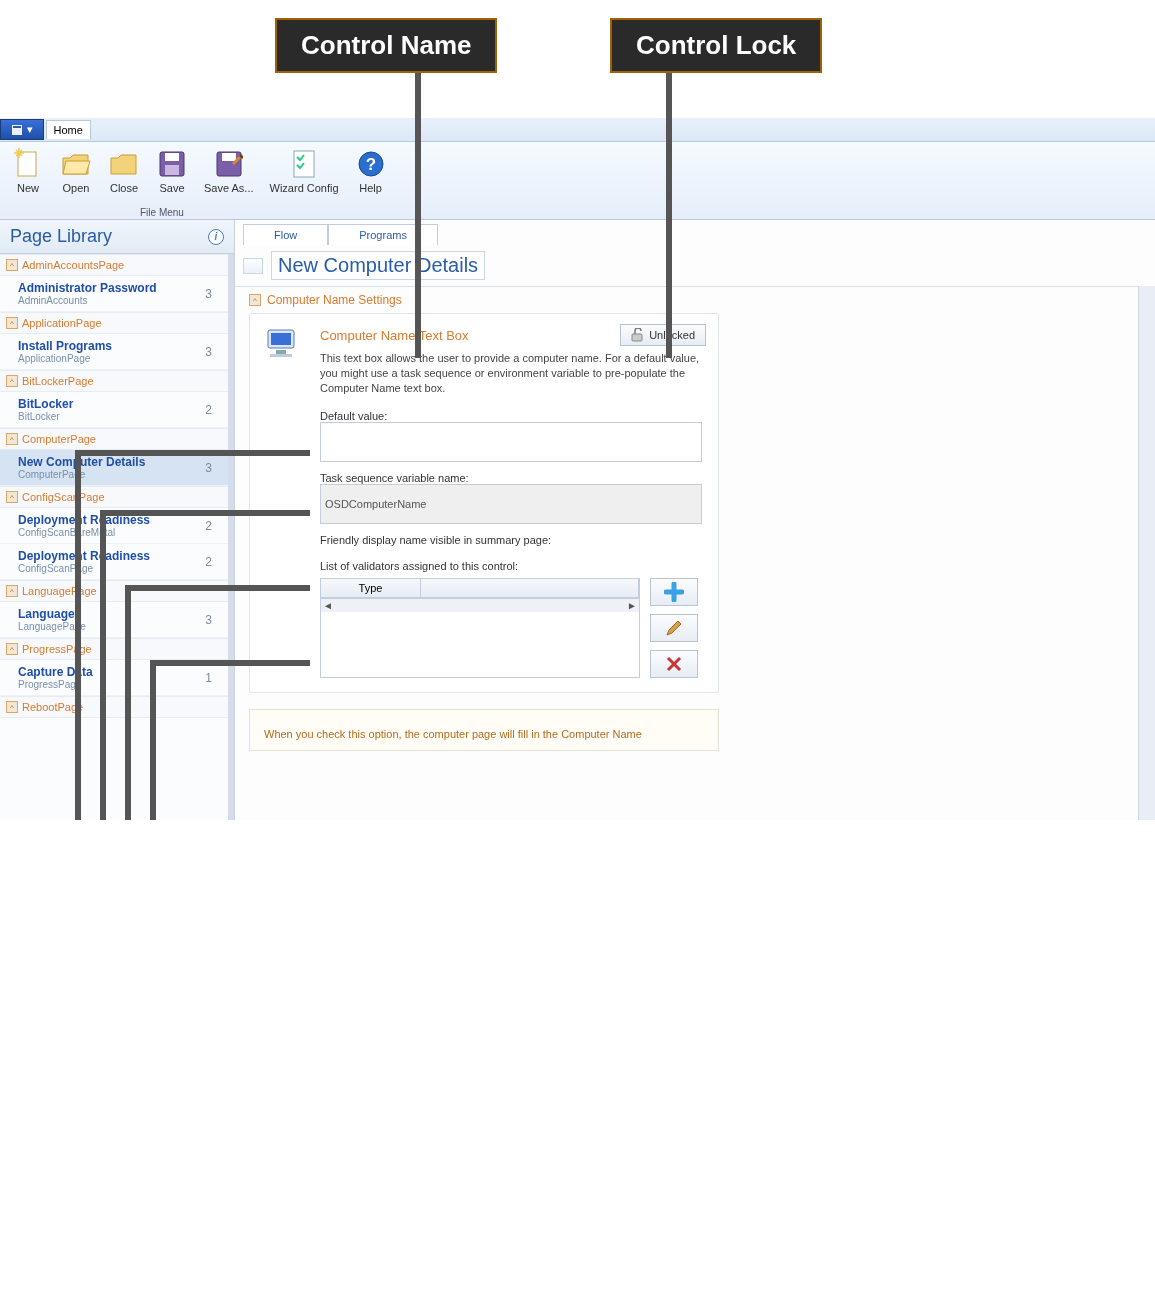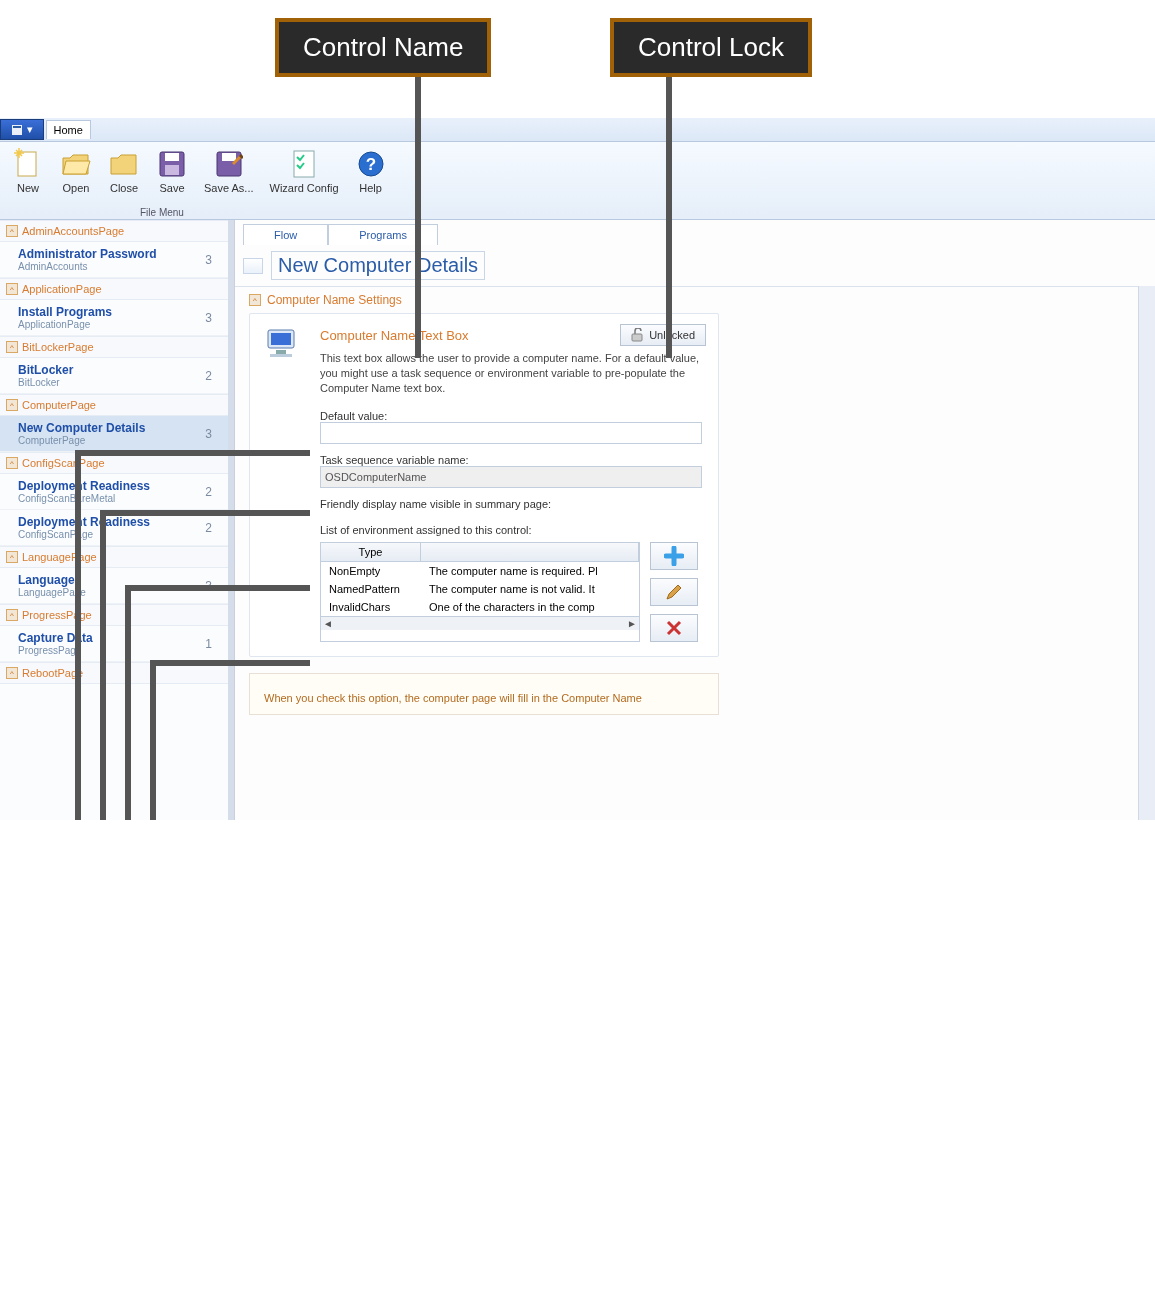--- a/index.html
+++ b/index.html
@@ -2,24 +2,24 @@
 <html><head>
 <meta charset="utf-8">
 <style>
   * { box-sizing: border-box; margin: 0; padding: 0; }
   body { font-family: "Segoe UI", Tahoma, sans-serif; font-size: 12px; background: #fff; width: 1155px; position: relative; }
 
   .callout {
     position: absolute;
     background: #2a2a2a;
     color: #fff;
-    border: 4px solid #a16207;
+    border: 2px solid #a16207;
     padding: 10px 24px;
     font-size: 26px;
-    font-weight: 400;
+    font-weight: 700;
     z-index: 100;
   }
   .callout-line { position: absolute; background: #555; z-index: 50; }
 
   
   .ribbon-top { background: linear-gradient(#e8f0fb,#dce8f7); display:flex; align-items:center; height:24px; border-bottom:1px solid #b8c8de; margin-top:118px;}
   .file-menu-btn { background: linear-gradient(#3a6fd8,#1f4fa8); color:#fff; padding:3px 10px; font-size:11px; display:flex; align-items:center; gap:4px; border:1px solid #1a3d7a;}
   .ribbon-tab { background:#fff; border:1px solid #b8c8de; border-bottom:none; padding:3px 7px; font-size:11px; margin-left:2px;}
   .ribbon-body { background: linear-gradient(#f5faff,#e5eef9); height:78px; border-bottom:1px solid #b8c8de; display:flex; align-items:flex-start; padding:4px 8px; gap:8px; position:relative;}
   .ribbon-btn { display:flex; flex-direction:column; align-items:center; gap:2px; padding:2px 4px; cursor:pointer; font-size:11px; color:#333; min-width:36px;}
@@ -49,21 +49,21 @@
   .page-icon { width:20px; height:16px; border:1px solid #c9d6e7; background:linear-gradient(#fff,#eaf1fa);}
   .scroll-area { flex:1; overflow:auto; padding:0 14px 10px 14px; border-top:1px solid #dbe3ee;}
 
   .section-head { display:flex; align-items:center; gap:6px; color:#d97b2e; font-size:12px; padding:6px 0;}
   .panel { background:#fff; border:1px solid #dfe6ef; border-radius:2px; padding:14px 16px 14px 70px; position:relative; width:470px;}
   .panel-icon { position:absolute; left:14px; top:12px; width:40px; height:38px;}
   .panel-title { color:#d97b2e; font-size:13px;}
   .lock-btn { position:absolute; right:12px; top:10px; border:1px solid #b9c4d2; background:linear-gradient(#fbfcfe,#e7edf5); padding:3px 10px; display:flex; align-items:center; gap:6px; font-size:11px; color:#333;}
   .panel-desc { color:#444; font-size:11px; margin:8px 0 14px 0; line-height:1.35;}
   .field-label { color:#333; font-size:11px; margin-top:10px;}
-  .text-input { width:100%; border:1px solid #c2cedd; height:22px; padding:0 4px; font-size:11px; background:#fff;}
+  .text-input { width:100%; border:1px solid #c2cedd; height:40px; padding:0 4px; font-size:11px; background:#fff;}
   .text-input.readonly { background:#efefef; color:#555;}
   .validators-label { margin-top:14px; font-size:11px; color:#333;}
   .validators { display:flex; gap:10px; margin-top:6px;}
   .val-table { border:1px solid #c2cedd; width:320px; font-size:11px; background:#fff;}
   .val-head { display:flex; background:linear-gradient(#f6f8fb,#e6ecf4); border-bottom:1px solid #c2cedd;}
   .val-head .col { padding:3px 8px; border-right:1px solid #c2cedd;}
   .val-head .col:first-child { width:100px; text-align:center;}
   .val-row { display:flex; padding:3px 0;}
   .val-row .c1 { width:100px; padding-left:8px;}
   .val-row .c2 { flex:1; padding-left:8px; white-space:nowrap; overflow:hidden;}
@@ -160,20 +160,24 @@
           <text x="14" y="20" text-anchor="middle" fill="#fff" font-size="17" font-weight="bold">?</text>
         </svg>
       </div>
     <span>Help</span>
   </div>
   <div class="ribbon-group-label">File Menu</div>
 </div>
 
 <div class="main">
   <div class="sidebar">
+    <div class="sidebar-header">
+      <span>Page Library</span>
+      <span class="info-icon">i</span>
+    </div>
     <div class="lib-body" id="lib-body">
         <div class="lib-group-head">
           <span class="lib-chevron">^</span>
           <span>AdminAccountsPage</span>
         </div>
         <div class="lib-item">
           <div class="lib-item-text">
             <div class="title">Administrator Password</div>
             <div class="sub">AdminAccounts</div>
           </div>
@@ -295,41 +299,27 @@
           <div class="panel-desc">This text box allows the user to provide a computer name. For a default value, you might use a task sequence or environment variable to pre-populate the Computer Name text box.</div>
 
           <div class="field-label">Default value:</div>
           <input class="text-input" value="" style="">
 
           <div class="field-label">Task sequence variable name:</div>
           <input class="text-input readonly" readonly="" value="OSDComputerName" style="">
 
           <div class="field-label">Friendly display name visible in summary page:</div>
 
-          <div class="validators-label">List of environment assigned to this control:</div>
+          <div class="validators-label">List of validators assigned to this control:</div>
           <div class="validators">
             <div class="val-table">
               <div class="val-head">
                 <div class="col">Type</div>
                 <div class="col" style="flex:1"></div>
               </div>
-              <div id="val-rows">
-                  <div class="val-row">
-                    <div class="c1">NonEmpty</div>
-                    <div class="c2">The computer name is required. Pl</div>
-                  </div>
-                  <div class="val-row">
-                    <div class="c1">NamedPattern</div>
-                    <div class="c2">The computer name is not valid. It</div>
-                  </div>
-                  <div class="val-row">
-                    <div class="c1">InvalidChars</div>
-                    <div class="c2">One of the characters in the comp</div>
-                  </div>
-                </div>
               <div class="val-scroll">
                   <span>◄</span>
                   <span>►</span>
                 </div>
             </div>
             <div class="val-btns">
               <div class="val-btn">
                   <svg width="20" height="20">
                     <path d="M10 2 V18 M2 10 H18" stroke="#3aa0e8" stroke-width="5" stroke-linecap="round"></path>
                   </svg>

